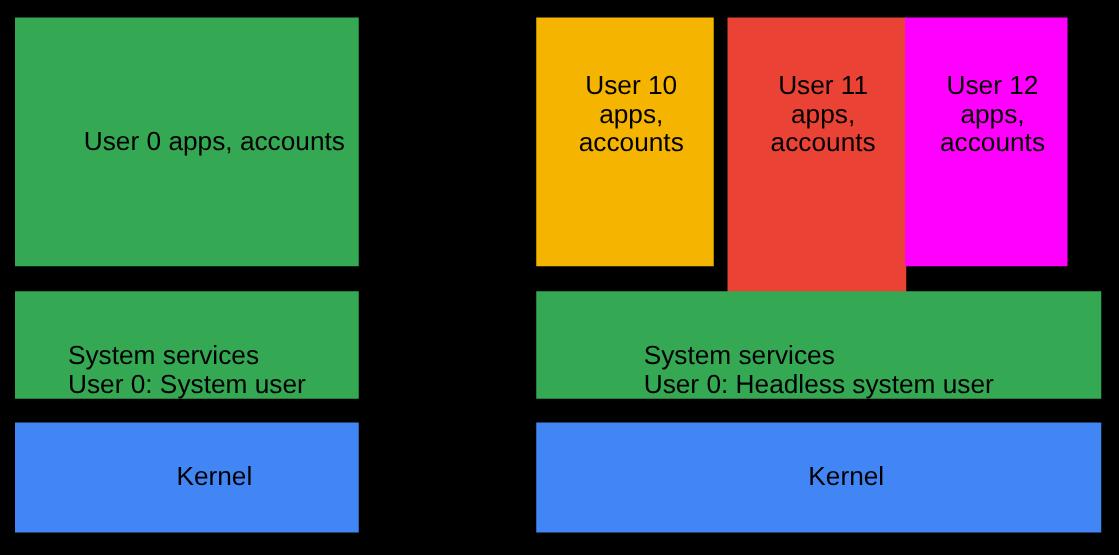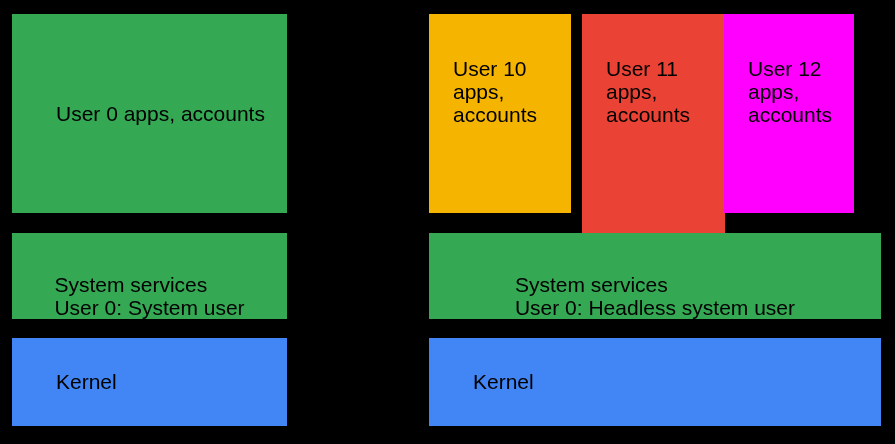--- a/index.html
+++ b/index.html
@@ -17,37 +17,39 @@
     color: #000000;
     font-size: 21px;
   }
   .box {
     position: absolute;
     box-sizing: border-box;
   }
   .center-both {
     display: flex;
     align-items: center;
+    justify-content: center;
     text-align: center;
     padding-left: 44px;
   }
   .center-block {
     display: flex;
     align-items: flex-end;
     justify-content: center;
   }
   .center-block .lines {
     text-align: left;
   }
   .prelines {
     white-space: pre-line;
     line-height: 23px;
   }
   .top-left-text {
     padding: 20px 14px 0 24px;
+    text-align: center;
   }
 
   
   .l-apps    { left: 12px;  top: 14px;  width: 275px; height: 199px; }
   .l-sys     { left: 12px;  top: 233px; width: 275px; height: 86px; }
   .l-kernel  { left: 12px;  top: 338px; width: 275px; height: 88px; }
 
   
   .r-user10  { left: 429px; top: 14px;  width: 142px; height: 199px; }
   .r-user11  { left: 582px; top: 14px;  width: 143px; height: 251px; }

